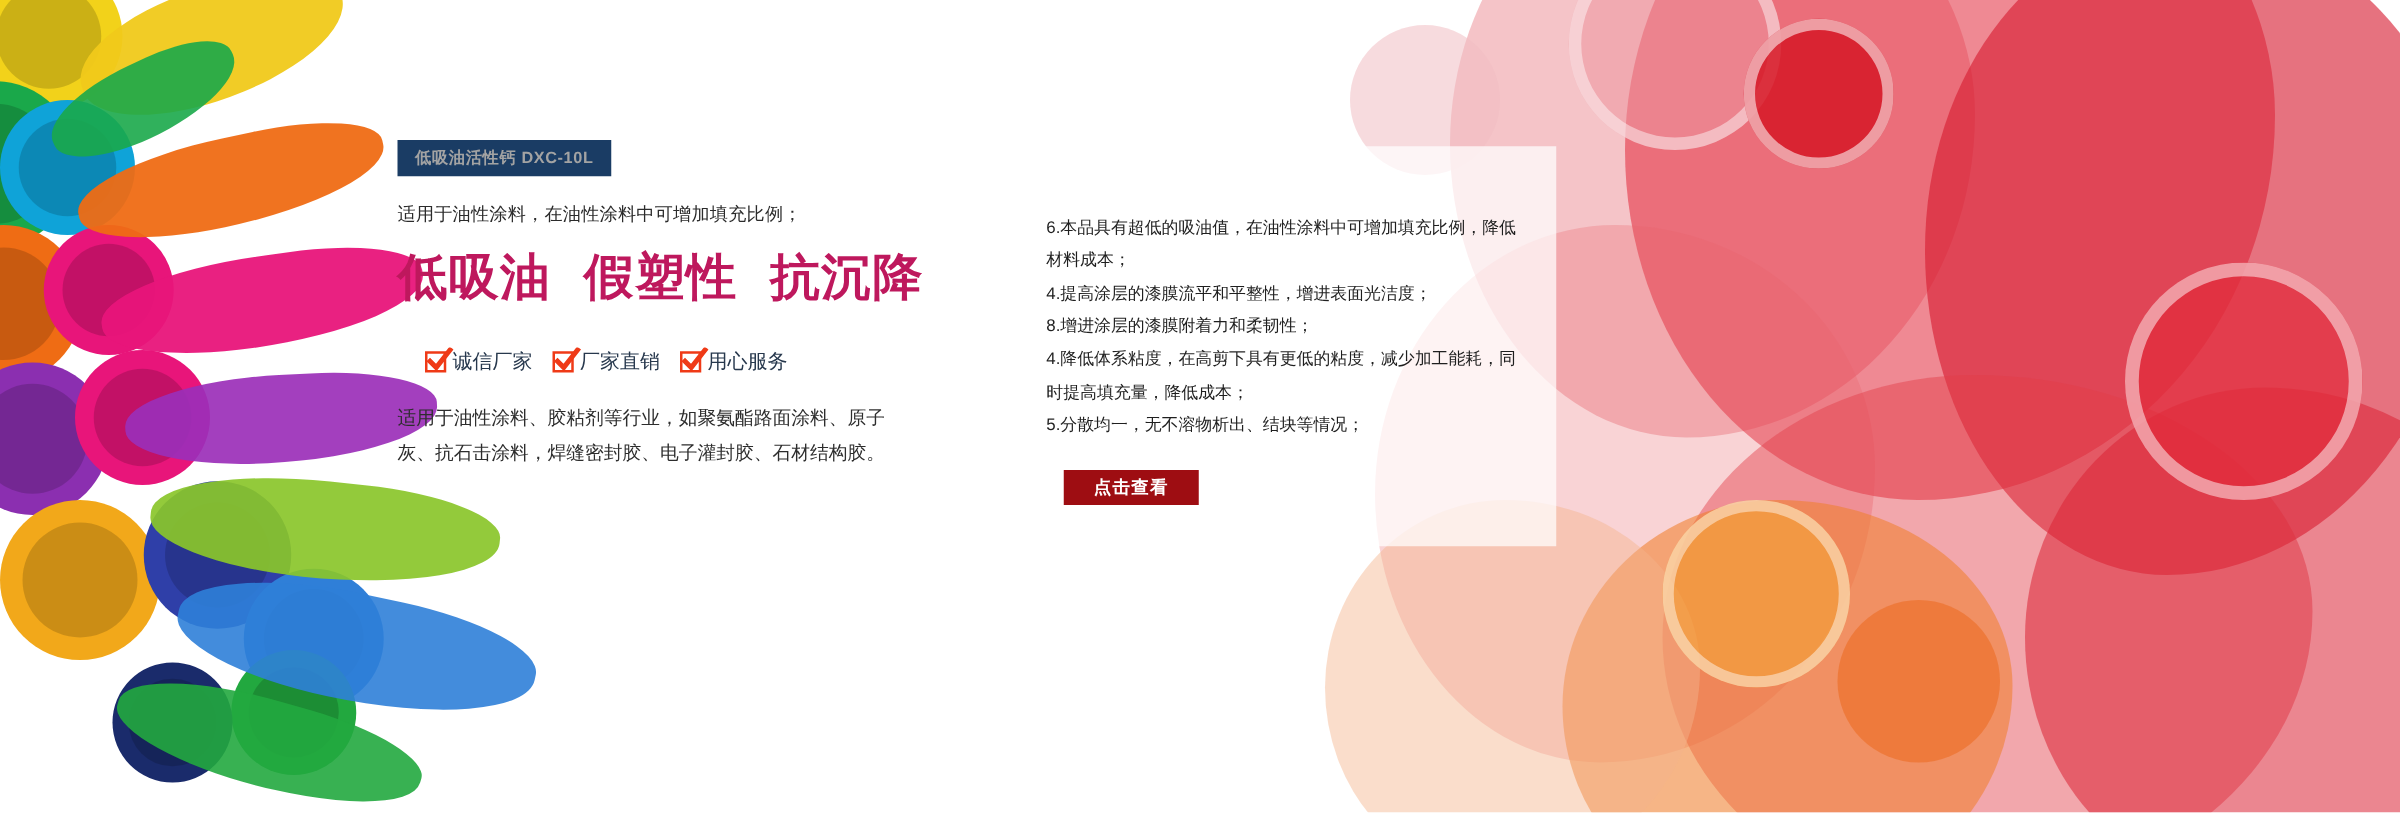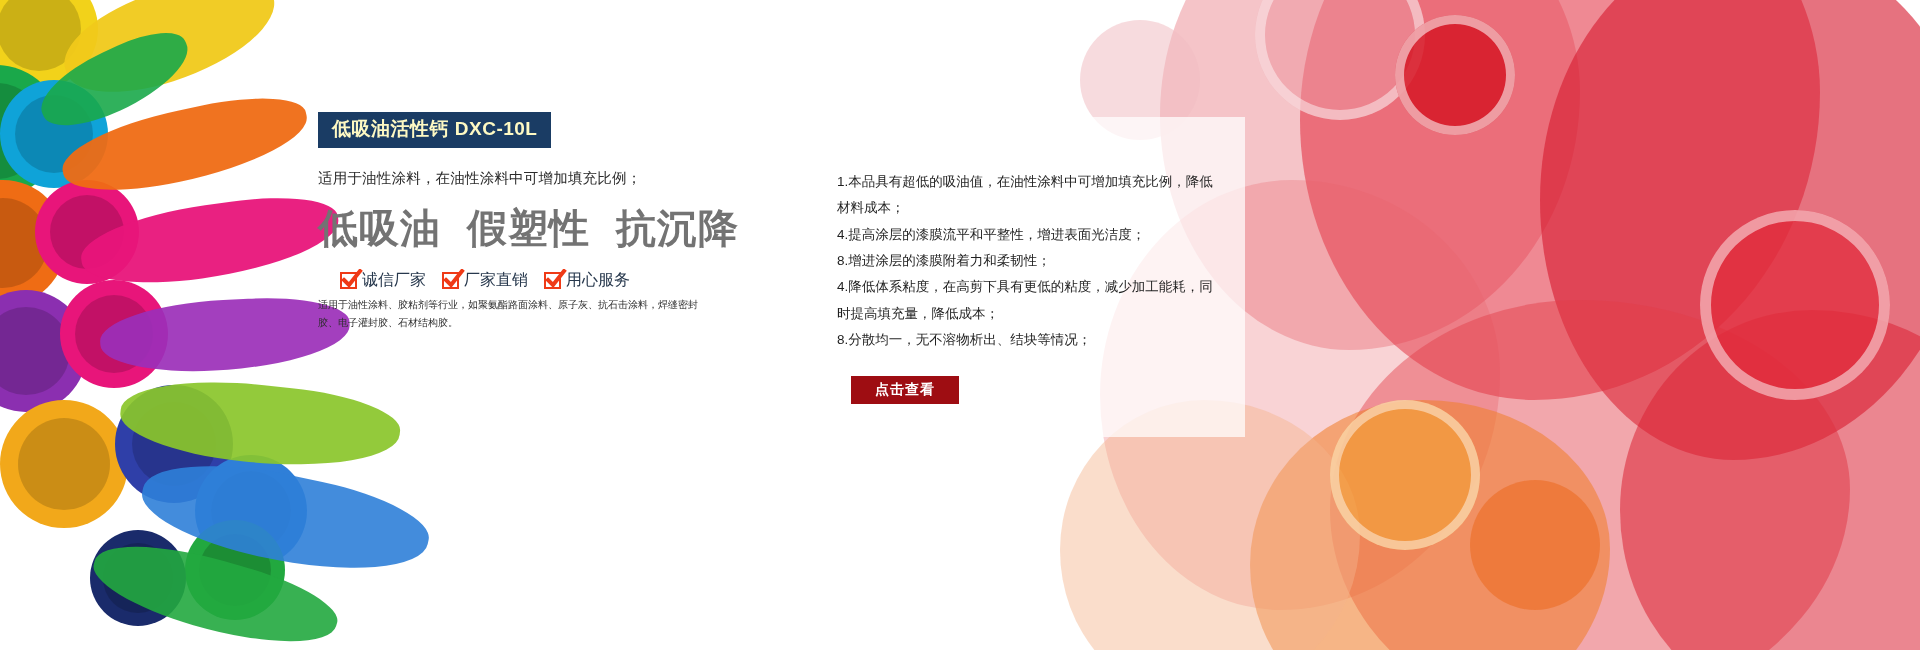--- a/index.html
+++ b/index.html
@@ -31,52 +31,52 @@
   .wash{ position:absolute; border-radius:48% 52% 55% 45%/50% 45% 55% 50%; }
   .dish{ position:absolute; border-radius:50%; }
   .dish::after{ content:""; position:absolute; inset:13%; border-radius:50%; }
 
   
   .left-copy{ position:absolute; left:318px; top:112px; width:400px; }
 
   .title-badge{
     display:inline-block;
     background:#1a3c64;
-    color:#fef9c3;
-    font-size:19px;
+    color:#a3a3a3;
+    font-size:13px;
     font-weight:bold;
     letter-spacing:.5px;
     padding:7px 14px 8px 14px;
     line-height:1.1;
     white-space:nowrap;
     text-align:center;
   }
 
   .subtitle{
     margin-top:21px;
     font-size:14.5px;
     color:#2b2b2b;
     letter-spacing:.2px;
     white-space:nowrap;
   }
 
   .headline{
     margin-top:13px;
     font-size:40px;
     font-weight:bold;
-    color:#737373;
+    color:#be185d;
     letter-spacing:1px;
     white-space:nowrap;
     font-family:"Liberation Serif","DejaVu Serif",serif;
   }
   .headline span{ margin-right:26px; }
   .headline span:last-child{ margin-right:0; }
 
   .checks{
-    margin-top:14px;
+    margin-top:30px;
     margin-left:22px;
     display:flex;
     align-items:center;
     gap:16px;
     white-space:nowrap;
   }
   .check-item{ display:flex; align-items:center; gap:5px; }
   .check-box{
     position:relative;
     width:17px;height:17px;
@@ -91,22 +91,22 @@
   }
 
   .apply-title{
     margin-top:16px;
     font-size:22px;
     font-weight:bold;
     color:#1b1b1b;
     letter-spacing:1px;
   }
   .apply-body{
-    margin-top:5px;
-    font-size:10px;
+    margin-top:21px;
+    font-size:15px;
     line-height:1.85;
     color:#2d2d2d;
     width:392px;
   }
 
   
   .panel{
     position:absolute;
     left:805px; top:117px;
     width:440px; height:320px;
@@ -233,22 +233,22 @@
     </div>
   </div>
 
 
   <div class="apply-body">适用于油性涂料、胶粘剂等行业，如聚氨酯路面涂料、原子灰、抗石击涂料，焊缝密封胶、电子灌封胶、石材结构胶。</div>
 </div>
 
 <div class="panel">
   <div class="panel-inner">
     <ul class="panel-list">
-      <li>1.本品具有超低的吸油值，在油性涂料中可增加填充比例，降低材料成本；</li>
+      <li>6.本品具有超低的吸油值，在油性涂料中可增加填充比例，降低材料成本；</li>
       <li>4.提高涂层的漆膜流平和平整性，增进表面光洁度；</li>
       <li>8.增进涂层的漆膜附着力和柔韧性；</li>
       <li>4.降低体系粘度，在高剪下具有更低的粘度，减少加工能耗，同时提高填充量，降低成本；</li>
-      <li>8.分散均一，无不溶物析出、结块等情况；</li>
+      <li>5.分散均一，无不溶物析出、结块等情况；</li>
     </ul>
   </div>
 </div>
 
 <button class="cta">点击查看</button>
 
 </body></html>

